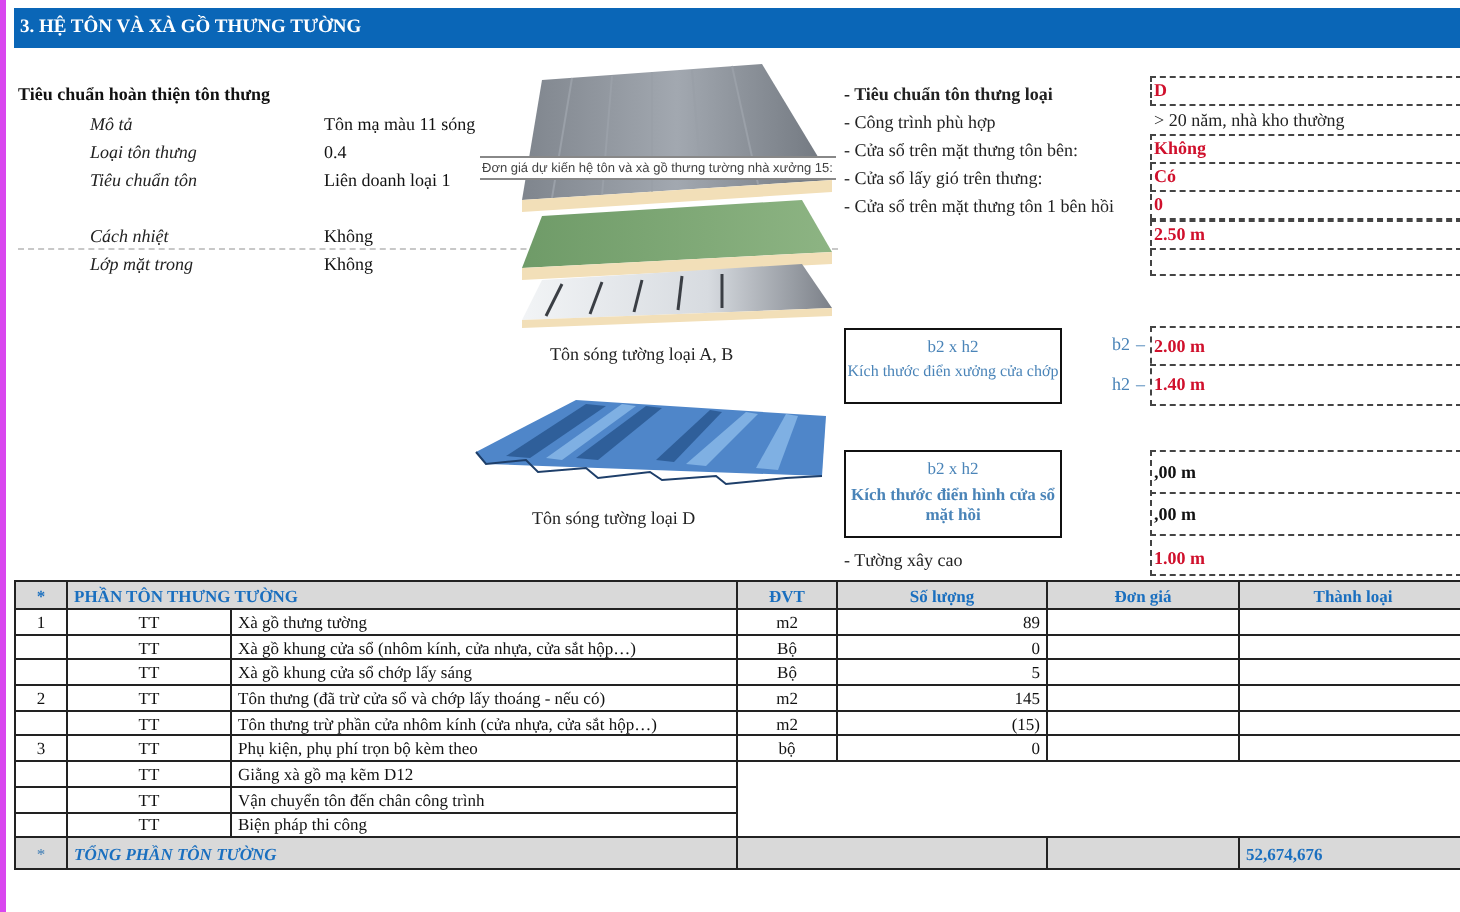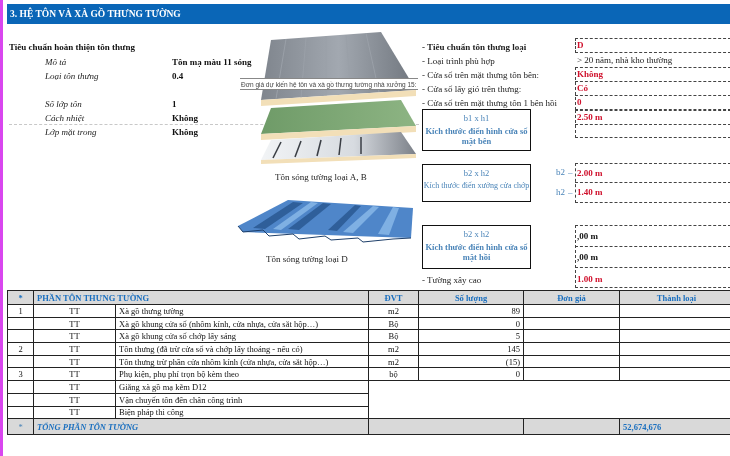--- a/index.html
+++ b/index.html
@@ -11,21 +11,21 @@
     .title-bar {
       position: absolute; left: 4px; top: 4px; width: 726px; height: 20px;
       background: #0a66b7; color: #fff; font-weight: bold; font-size: 9.5px;
       line-height: 20px; padding-left: 3px;
     }
 
     
     .spec-head { position: absolute; left: 6px; top: 42px; font-weight: bold; font-size: 9px; }
     .spec-row { position: absolute; left: 6px; width: 230px; height: 14px; line-height: 14px; font-size: 9px; margin-left: 36px; }
     .spec-row .lbl { position: absolute; left: 0; font-style: italic; color: #222; }
-    .spec-row .val { position: absolute; left: 127px; font-weight: bold; }
+    .spec-row .val { position: absolute; left: 117px; font-weight: normal; }
 
     .dash-h { position: absolute; height: 0; border-top: 1px dashed #c8c8c8; }
     .panel { position: absolute; }
     .tooltip {
       position: absolute; left: 237px; top: 78px; width: 178px; height: 12px;
       background: #fff; border-top: 1px solid #888; border-bottom: 1px solid #888;
       font-family: "Liberation Sans", sans-serif; font-size: 6.5px; color: #444;
       line-height: 11px; white-space: nowrap; overflow: hidden; padding-left: 1px;
     }
     .caption { position: absolute; font-size: 9px; color: #222; }
@@ -73,23 +73,23 @@
 
   <div class="spec-head">Tiêu chuẩn hoàn thiện tôn thưng</div>
   <div class="spec-row" style="top:55px">
     <span class="lbl">Mô tả</span>
     <span class="val">Tôn mạ màu 11 sóng</span>
   </div>
   <div class="spec-row" style="top:69px">
     <span class="lbl">Loại tôn thưng</span>
     <span class="val">0.4</span>
   </div>
-  <div class="spec-row" style="top:97px">
-    <span class="lbl">Số lớp tôn</span>
-    <span class="val">1</span>
+  <div class="spec-row" style="top:83px">
+    <span class="lbl">Tiêu chuẩn tôn</span>
+    <span class="val">Liên doanh loại 1</span>
   </div>
   <div class="spec-row" style="top:111px">
     <span class="lbl">Cách nhiệt</span>
     <span class="val">Không</span>
   </div>
   <div class="dash-h" style="left:6px; top:124px; width:410px;"></div>
   <div class="spec-row" style="top:125px">
     <span class="lbl">Lớp mặt trong</span>
     <span class="val">Không</span>
   </div>
@@ -148,39 +148,35 @@
     <g fill="#7fb0e3">
       <polygon points="40,31 78,4 85,5 48,32"></polygon>
       <polygon points="110,34 140,8 146,9 120,35"></polygon>
       <polygon points="145,36 160,9 166,10 156,37"></polygon>
     </g>
     <path d="M5,28 L10,34 L30,32 L36,38 L60,36 L66,41 L92,38 L98,42 L125,40 L130,44 L160,41 L178,40" fill="none" stroke="#1e3f6a" stroke-width="1"></path>
   </svg>
   <div class="caption" style="left:263px; top:254px;">Tôn sóng tường loại D</div>
 
   <div class="r-row bold" style="top:41px">- Tiêu chuẩn tôn thưng loại</div>
-  <div class="r-row" style="top:55px">- Loại trình phù hợp</div>
+  <div class="r-row" style="top:55px">- Công trình phù hợp</div>
   <div class="r-row" style="top:69px">- Cửa sổ trên mặt thưng tôn bên:</div>
   <div class="r-row" style="top:83px">- Cửa sổ lấy gió trên thưng:</div>
   <div class="r-row" style="top:97px">- Cửa sổ trên mặt thưng tôn 1 bên hồi</div>
 
   <div class="dash-box" style="left:572px; top:38px; width:156px; height:15px;"></div>
   <div class="r-val red" style="top:39px">D</div>
   <div class="r-val plain" style="top:54px">&gt; 20 năm, nhà kho thường</div>
   <div class="dash-box" style="left:572px; top:67px; width:156px; height:43px;"></div>
   <div class="dash-h" style="left:572px; top:81px; width:156px; border-top-color:#444;"></div>
   <div class="dash-h" style="left:572px; top:95px; width:156px; border-top-color:#444;"></div>
   <div class="r-val red" style="top:68px">Không</div>
   <div class="r-val red" style="top:82px">Có</div>
   <div class="r-val red" style="top:96px">0</div>
 
-  <div class="dim-box" style="top:109px; height:42px;">
-    <span class="t1">b1 x h1</span>
-    <span class="t2">Kích thước điển hình cửa sổ mặt bên</span>
-  </div>
   <div class="dash-box" style="left:572px; top:110px; width:156px; height:28px;"></div>
   <div class="dash-h" style="left:572px; top:124px; width:156px; border-top-color:#444;"></div>
   <div class="r-val red" style="top:111px">2.50 m</div>
 
   <div class="dim-box" style="top:164px; height:38px;">
     <span class="t1">b2 x h2</span>
     <span class="t2 n">Kích thước điển xưởng cửa chớp</span>
   </div>
   <span class="axis-lbl" style="left:553px; top:167px;">b2</span>
   <span class="axis-lbl" style="left:565px; top:167px;">–</span>

